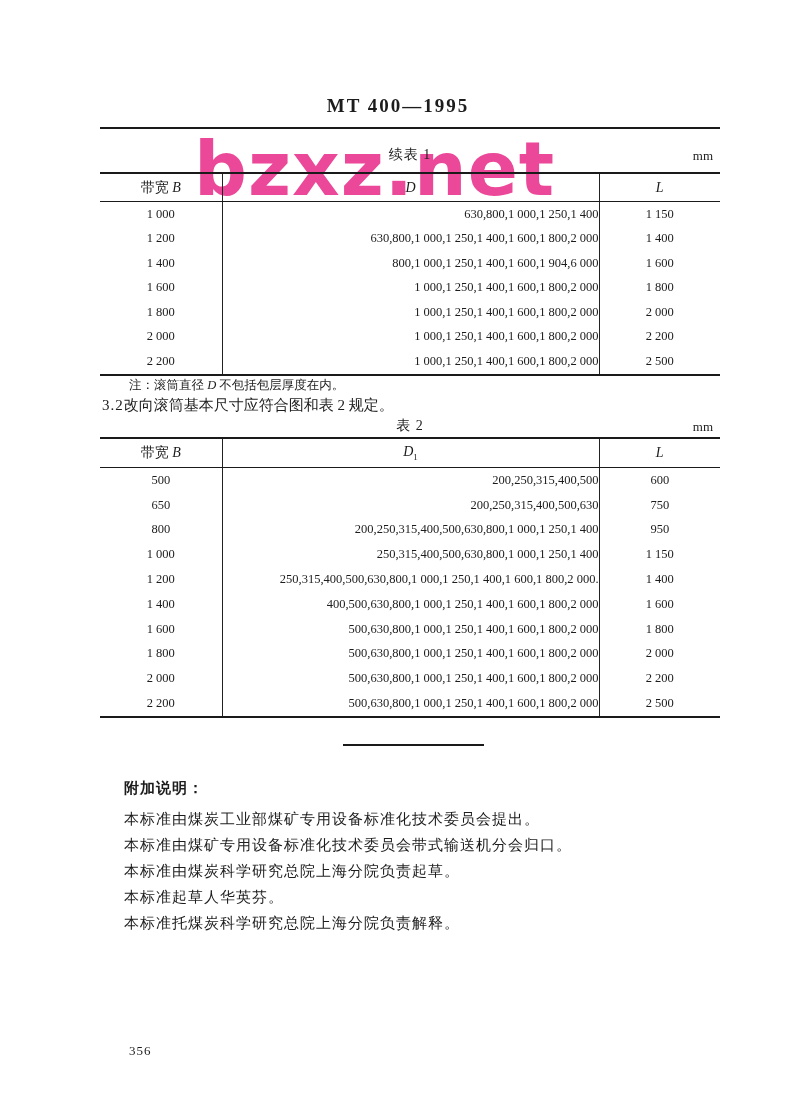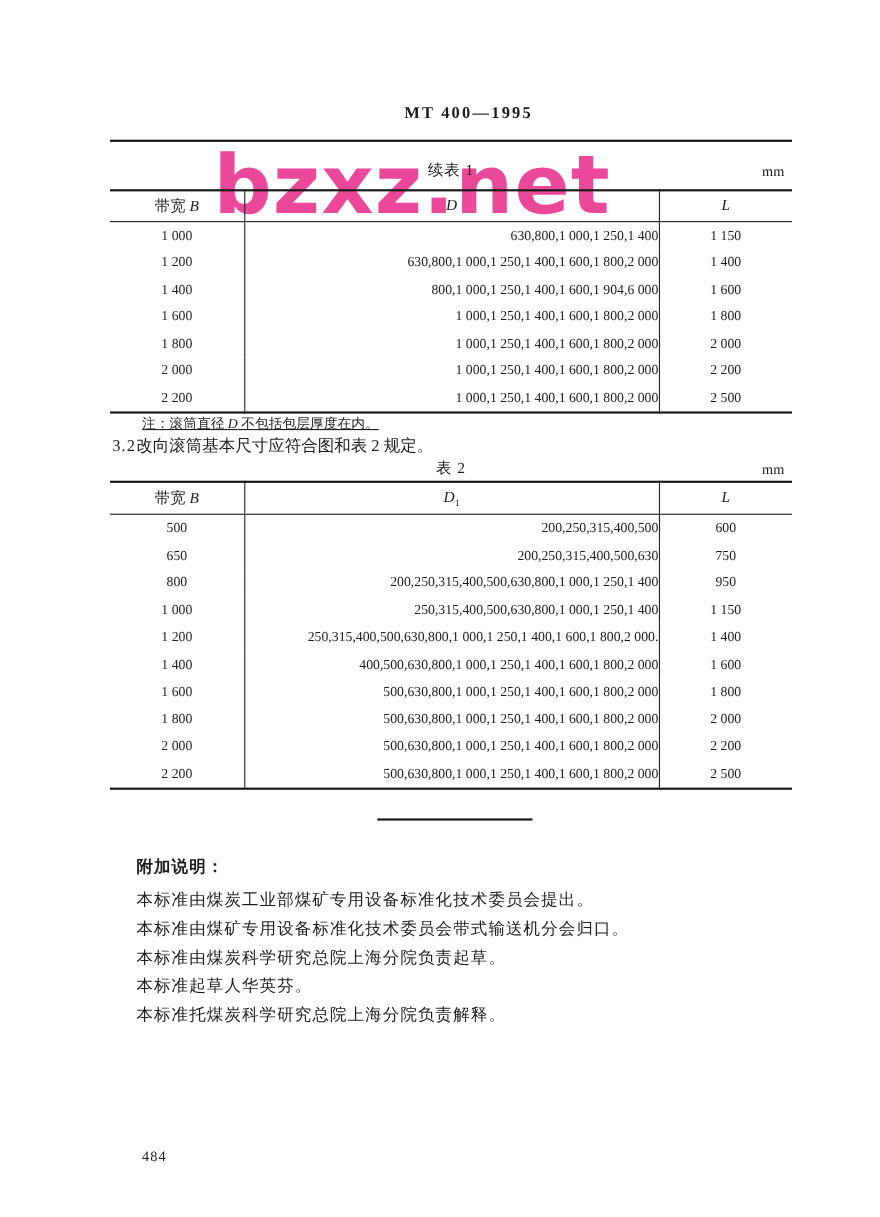--- a/index.html
+++ b/index.html
@@ -8,22 +8,22 @@
     font-family:"Liberation Serif","DejaVu Serif",serif;color:#1c1c1c;
   }
   .watermark{
     position:absolute;left:194px;top:126px;z-index:0;
     font-family:"DejaVu Sans","Liberation Sans",sans-serif;
     font-weight:bold;font-size:74px;letter-spacing:1px;color:#ec4899;
     user-select:none;
   }
   .layer{position:absolute;z-index:1;}
   .doc-header{
-    left:116px;top:95px;width:620px;text-align:center;
-    font-weight:bold;font-size:15px;letter-spacing:2px;
+    left:88px;top:95px;width:620px;text-align:center;
+    font-weight:bold;font-size:19px;letter-spacing:2px;
   }
   .header-rule{left:100px;top:127px;width:620px;height:2px;background:#1a1a1a;}
   .tbl-caption{width:620px;left:100px;text-align:center;font-size:14px;letter-spacing:1px;}
   .cap1{top:146px;}
   .cap2{top:417px;}
   .unit-label{left:100px;width:613px;text-align:right;font-size:13px;}
   .unit1{top:148px;}
   .unit2{top:419px;}
   table.std{
     border-collapse:collapse;table-layout:fixed;width:620px;
@@ -43,21 +43,21 @@
   .t2 th{height:28px;}
   table.std td{vertical-align:middle;padding:0;white-space:nowrap;overflow:hidden;}
   .t1 td{height:24.5px;}
   .t2 td{height:24.8px;}
   table.std td.c0{text-align:center;}
   table.std td.c1{text-align:right;padding-left:13px;border-left:1px solid #222;border-right:1px solid #222;}
   table.std td.c2{text-align:center;margin-left:14px;}
   table.std th.hd{border-left:1px solid #222;border-right:1px solid #222;}
   table.std i{font-style:italic;font-family:"Liberation Serif","DejaVu Serif",serif;}
   table.std sub{font-size:9px;}
-  .note-line{left:129px;top:377px;font-size:12.5px;text-decoration:underline;}
+  .note-line{left:129px;top:377px;font-size:12.5px;}
   .section-line{left:102px;top:396px;font-size:15px;}
   .section-num{letter-spacing:1px;}
   .end-divider{left:343px;top:744px;width:141px;height:2px;background:#1a1a1a;}
   .appendix{left:124px;top:779px;width:560px;font-size:15px;}
   .app-title{font-weight:bold;margin-bottom:8px;letter-spacing:1px;}
   .app-line{line-height:26px;letter-spacing:1px;}
   .page-number{left:129px;top:1043px;font-size:13px;letter-spacing:1px;}
 </style>
 </head>
 <body>
@@ -204,15 +204,15 @@
     <div class="app-title">附加说明：</div>
     <div>
         <div class="app-line">本标准由煤炭工业部煤矿专用设备标准化技术委员会提出。</div>
         <div class="app-line">本标准由煤矿专用设备标准化技术委员会带式输送机分会归口。</div>
         <div class="app-line">本标准由煤炭科学研究总院上海分院负责起草。</div>
         <div class="app-line">本标准起草人华英芬。</div>
         <div class="app-line">本标准托煤炭科学研究总院上海分院负责解释。</div>
       </div>
   </div>
 
-  <div class="layer page-number">484</div>
+  <div class="layer page-number">356</div>
 
 </div>
 
 </body></html>

